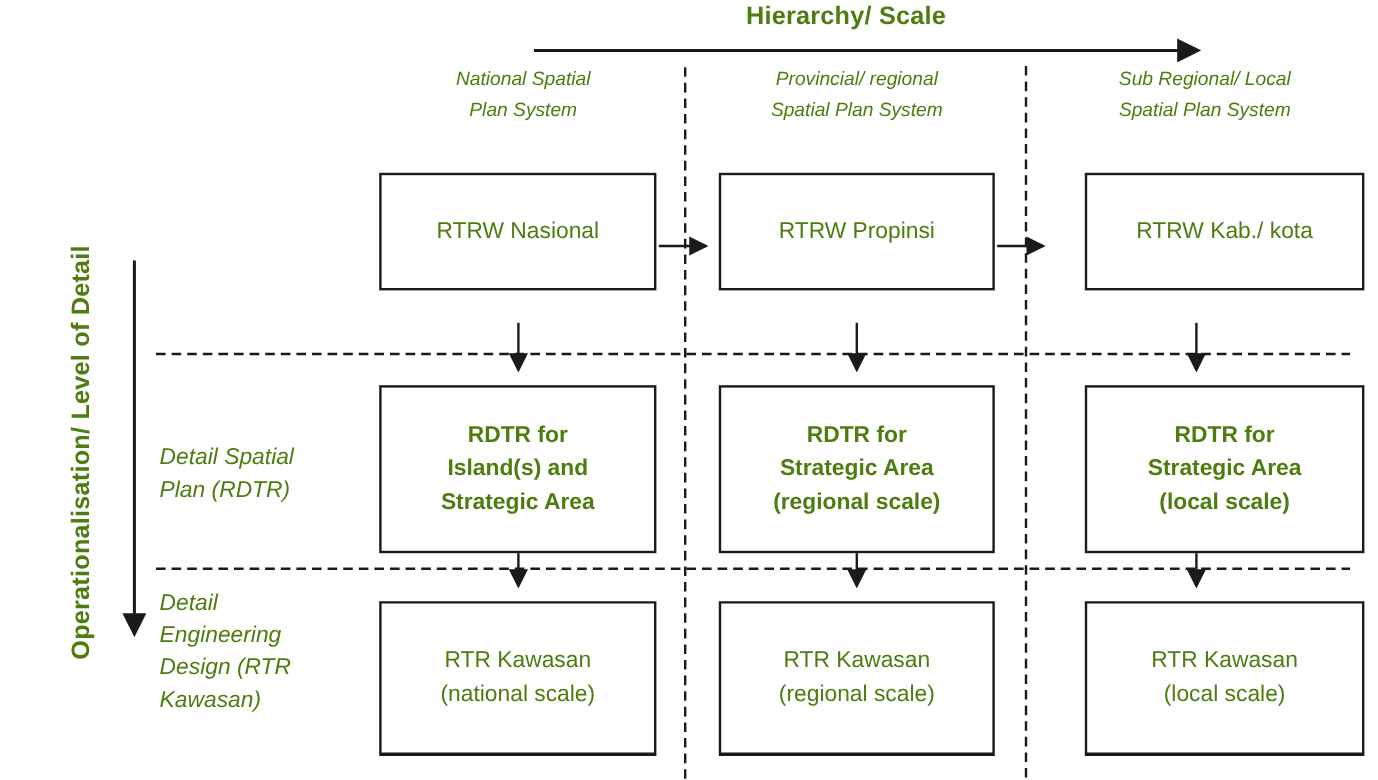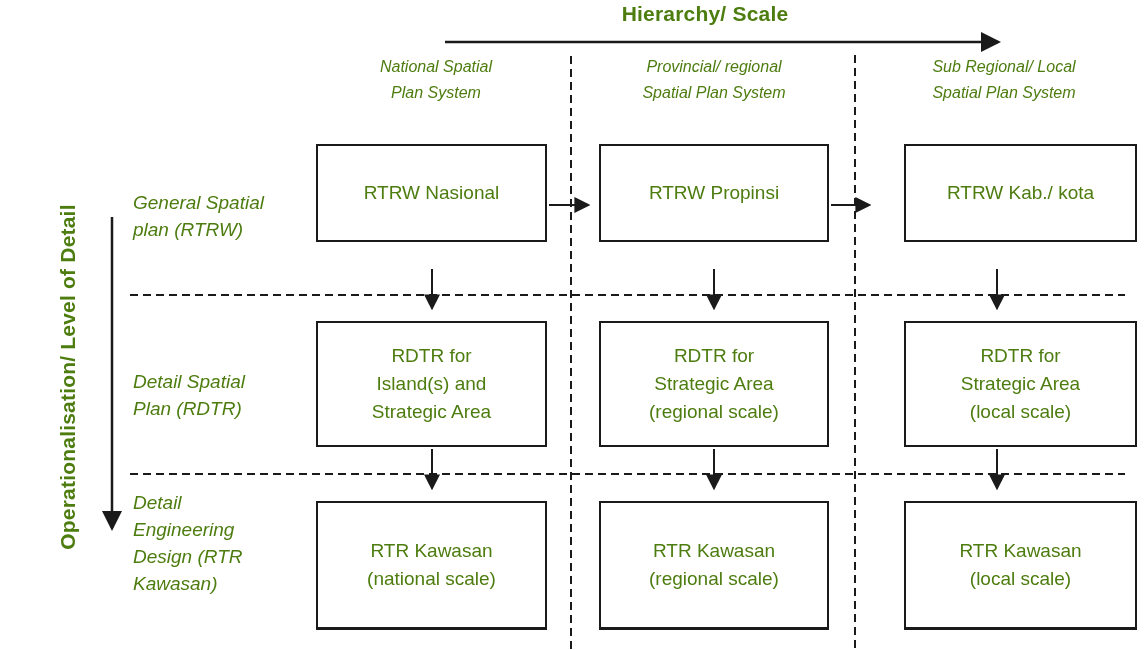--- a/index.html
+++ b/index.html
@@ -70,21 +70,21 @@
     justify-content: center;
     text-align: center;
     font-size: 19px;
     line-height: 28px;
     white-space: pre-line;
   }
   .box.c1 { left: 316px; width: 231px; }
   .box.c2 { left: 599px; width: 230px; }
   .box.c3 { left: 880px; width: 233px; margin-left: 24px; }
   .box.r1 { top: 144px; height: 98px; }
-  .box.r2 { top: 321px; height: 126px; }
+  .box.r2 { top: 321px; height: 140px; font-weight: bold; }
   .box.r3 { top: 501px; height: 129px; border-bottom-width: 3px; }
 </style>
 </head>
 <body>
 
 <div class="diagram">
 
   <svg class="svg-layer" viewBox="0 0 1148 650" xmlns="http://www.w3.org/2000/svg">
     <defs>
       <marker id="arrow" viewBox="0 0 10 10" refX="8.5" refY="5" markerWidth="8" markerHeight="8" orient="auto-start-reverse">
@@ -117,22 +117,20 @@
   <div class="axis-title-h">Hierarchy/ Scale</div>
   <div class="axis-title-v">Operationalisation/ Level of Detail</div>
 
   <div class="col-header c1">National Spatial
 Plan System</div>
   <div class="col-header c2">Provincial/ regional
 Spatial Plan System</div>
   <div class="col-header c3">Sub Regional/ Local
 Spatial Plan System</div>
 
-  <div class="row-label r1">General Spatial
-plan (RTRW)</div>
   <div class="row-label r2">Detail Spatial
 Plan (RDTR)</div>
   <div class="row-label r3">Detail
 Engineering
 Design (RTR
 Kawasan)</div>
 
   <div class="box r1 c1">RTRW Nasional</div>
   <div class="box r1 c2">RTRW Propinsi</div>
   <div class="box r1 c3">RTRW Kab./ kota</div>

